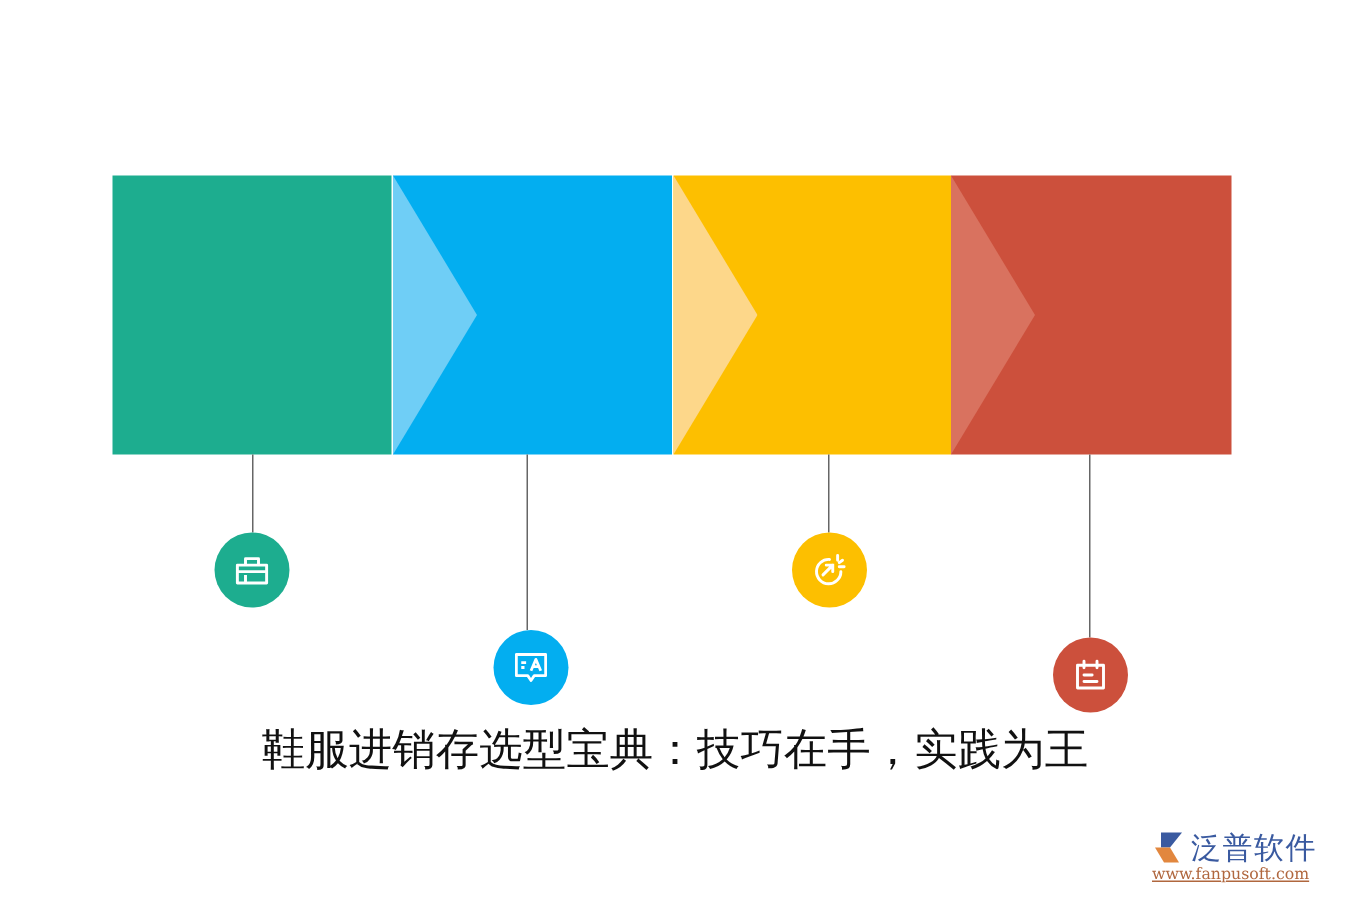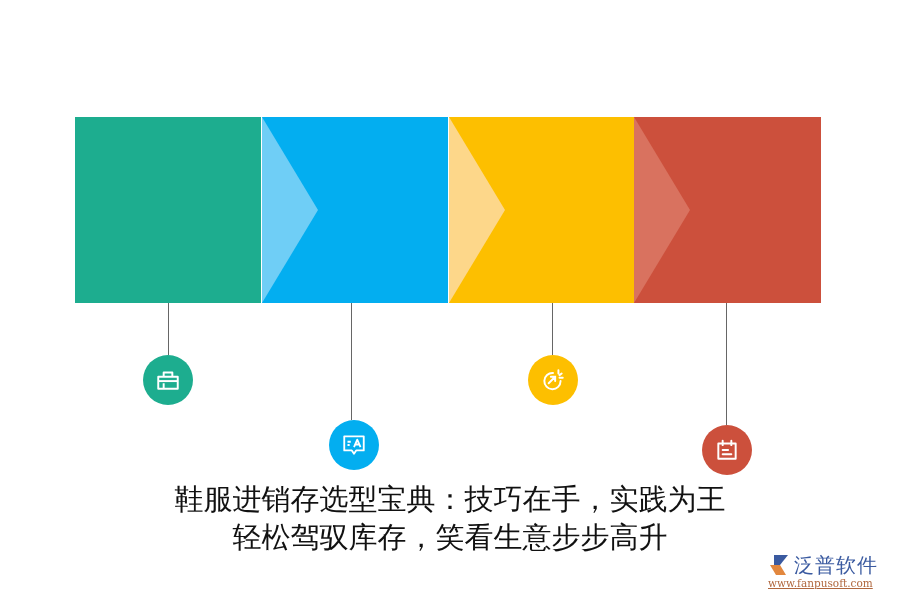--- a/index.html
+++ b/index.html
@@ -71,21 +71,20 @@
 <div class="circle" style="left:702px;top:425px;background:#cc503c;">
   <svg viewBox="0 0 24 24" fill="none" stroke="#fff" stroke-width="1.8" stroke-linecap="round" stroke-linejoin="round">
     <rect x="4" y="6" width="16" height="14"></rect>
     <path d="M8 3.5v4M16 3.5v4"></path>
     <path d="M8 12h5M8 16h8"></path>
   </svg>
 </div>
 
 <div class="title">
   <div>鞋服进销存选型宝典：技巧在手，实践为王</div>
-  <div>轻松驾驭库存，笑看生意步步高升</div>
 </div>
 
 <div class="logo">
   <svg class="logo-mark" viewBox="0 0 24 22">
     <polygon points="6,1 20,1 12,11 6,11" fill="#3a5aa0"></polygon>
     <polygon points="2,11 12,11 18,21 8,21" fill="#e2873e"></polygon>
   </svg>
   <span class="logo-name">泛普软件</span>
   <span class="logo-url">www.fanpusoft.com</span>
 </div>

